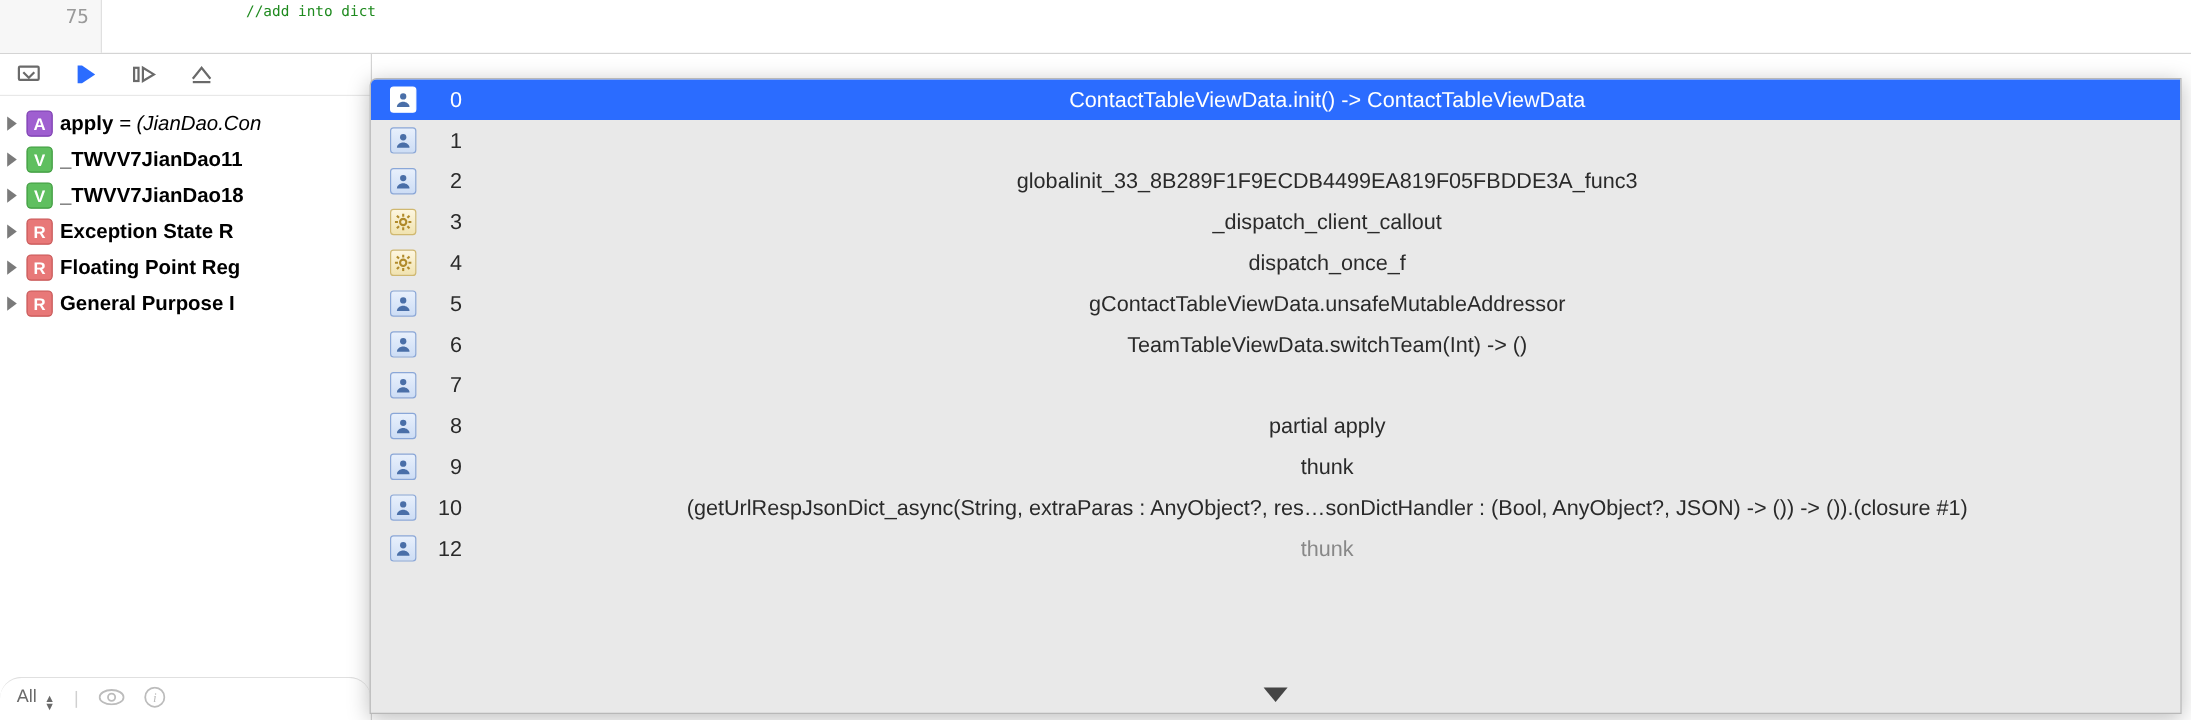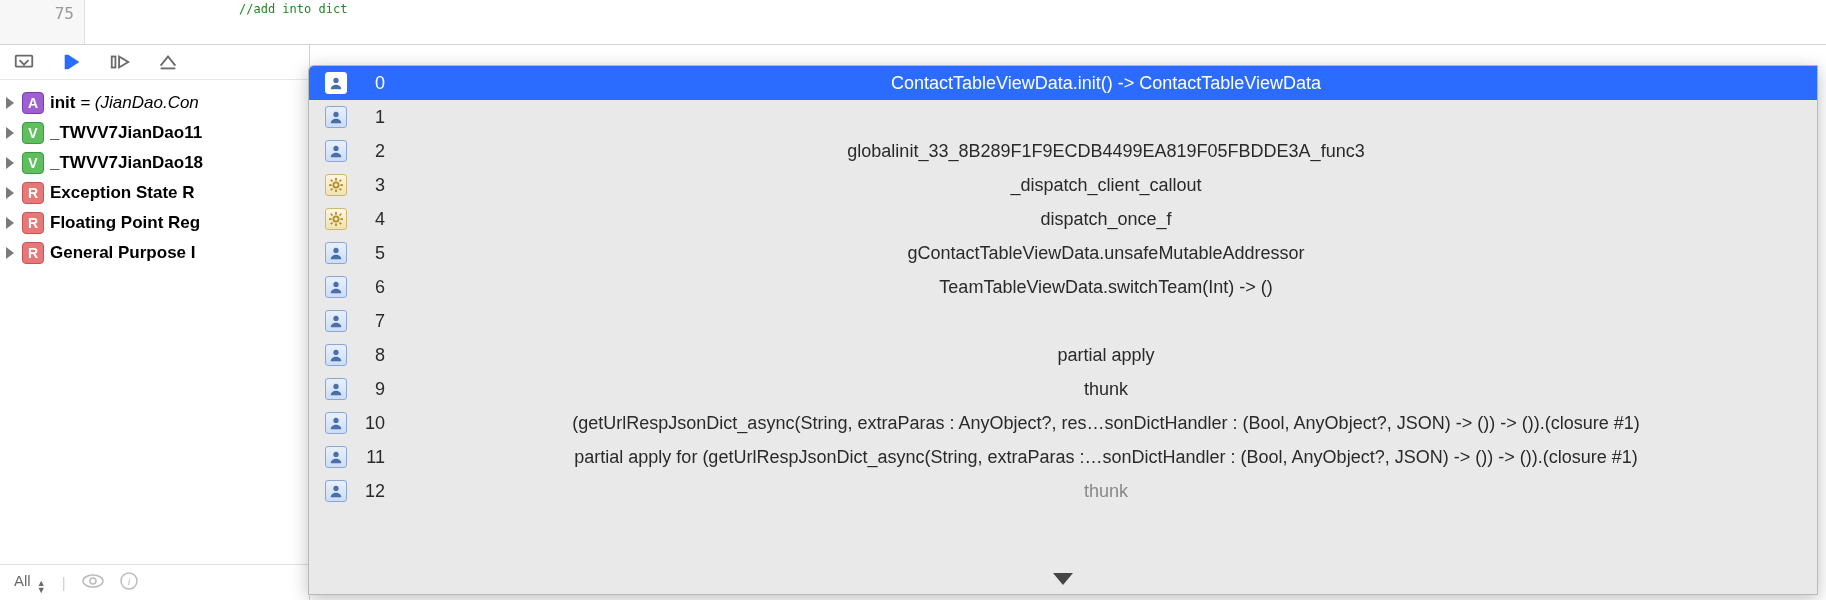--- a/index.html
+++ b/index.html
@@ -9,21 +9,20 @@
       background: #fff;
       width: 1826px;
       height: 600px;
       overflow: hidden;
       position: relative;
     }
     .code-area {
       display: flex;
       height: 45px;
       border-bottom: 1px solid #d4d4d4;
-      gap: 34px;
     }
     .gutter {
       width: 85px;
       background: #f7f7f7;
       border-right: 1px solid #e0e0e0;
       display: flex;
       flex-direction: column;
       align-items: flex-end;
       padding-right: 10px;
       padding-top: 4px;
@@ -100,20 +99,21 @@
     .var-extra { font-weight: 400; font-style: italic; }
     .vars-footer {
       height: 36px;
       border-top: 1px solid #e0e0e0;
       display: flex;
       align-items: center;
       padding-left: 14px;
       gap: 16px;
       color: #6a6a6a;
       font-size: 15px;
+      border-radius: 18px;
     }
     .updown { display: inline-flex; flex-direction: column; line-height: 7px; font-size: 9px; margin-left: 2px; }
 
     .console-panel {
       flex: 1;
       position: relative;
       background: #fff;
       display: flex;
       flex-direction: column;
     }
@@ -226,21 +226,21 @@
             <path d="M4 16 L12 6 L20 16" fill="none" stroke="#6a6a6a" stroke-width="2"></path>
             <rect x="4" y="18" width="16" height="2" fill="#6a6a6a"></rect>
           </svg>
       </span>
     </div>
 
     <div class="vars-tree">
       <div class="var-row">
         <span class="disclosure"></span>
         <span class="sym sym-a">A</span>
-        <span class="var-label"><span>init</span><span class="var-extra"> = (JianDao.Con</span></span>
+        <span class="var-label"><span>apply</span><span class="var-extra"> = (JianDao.Con</span></span>
       </div>
       <div class="var-row">
         <span class="disclosure"></span>
         <span class="sym sym-v">V</span>
         <span class="var-label">_TWVV7JianDao11</span>
       </div>
       <div class="var-row">
         <span class="disclosure"></span>
         <span class="sym sym-v">V</span>
         <span class="var-label">_TWVV7JianDao18</span>
@@ -410,30 +410,20 @@
       <div class="stack-row">
         <span class="frame-icon">
           <svg viewBox="0 0 16 16">
             <circle cx="8" cy="5" r="3" fill="#4a6fa8"></circle>
             <path d="M2 15c0-3 3-5 6-5s6 2 6 5" fill="#4a6fa8"></path>
           </svg>
         </span>
         <span class="frame-idx">10</span>
         <span class="frame-label">(getUrlRespJsonDict_async(String, extraParas : AnyObject?, res…sonDictHandler : (Bool, AnyObject?, JSON) -&gt; ()) -&gt; ()).(closure #1)</span>
       </div>
-      <div class="stack-row">
-        <span class="frame-icon">
-          <svg viewBox="0 0 16 16">
-            <circle cx="8" cy="5" r="3" fill="#4a6fa8"></circle>
-            <path d="M2 15c0-3 3-5 6-5s6 2 6 5" fill="#4a6fa8"></path>
-          </svg>
-        </span>
-        <span class="frame-idx">11</span>
-        <span class="frame-label">partial apply for (getUrlRespJsonDict_async(String, extraParas :…sonDictHandler : (Bool, AnyObject?, JSON) -&gt; ()) -&gt; ()).(closure #1)</span>
-      </div>
       <div class="stack-row cut-row">
         <span class="frame-icon">
           <svg viewBox="0 0 16 16">
             <circle cx="8" cy="5" r="3" fill="#4a6fa8"></circle>
             <path d="M2 15c0-3 3-5 6-5s6 2 6 5" fill="#4a6fa8"></path>
           </svg>
         </span>
         <span class="frame-idx">12</span>
         <span class="frame-label">thunk</span>
       </div>

